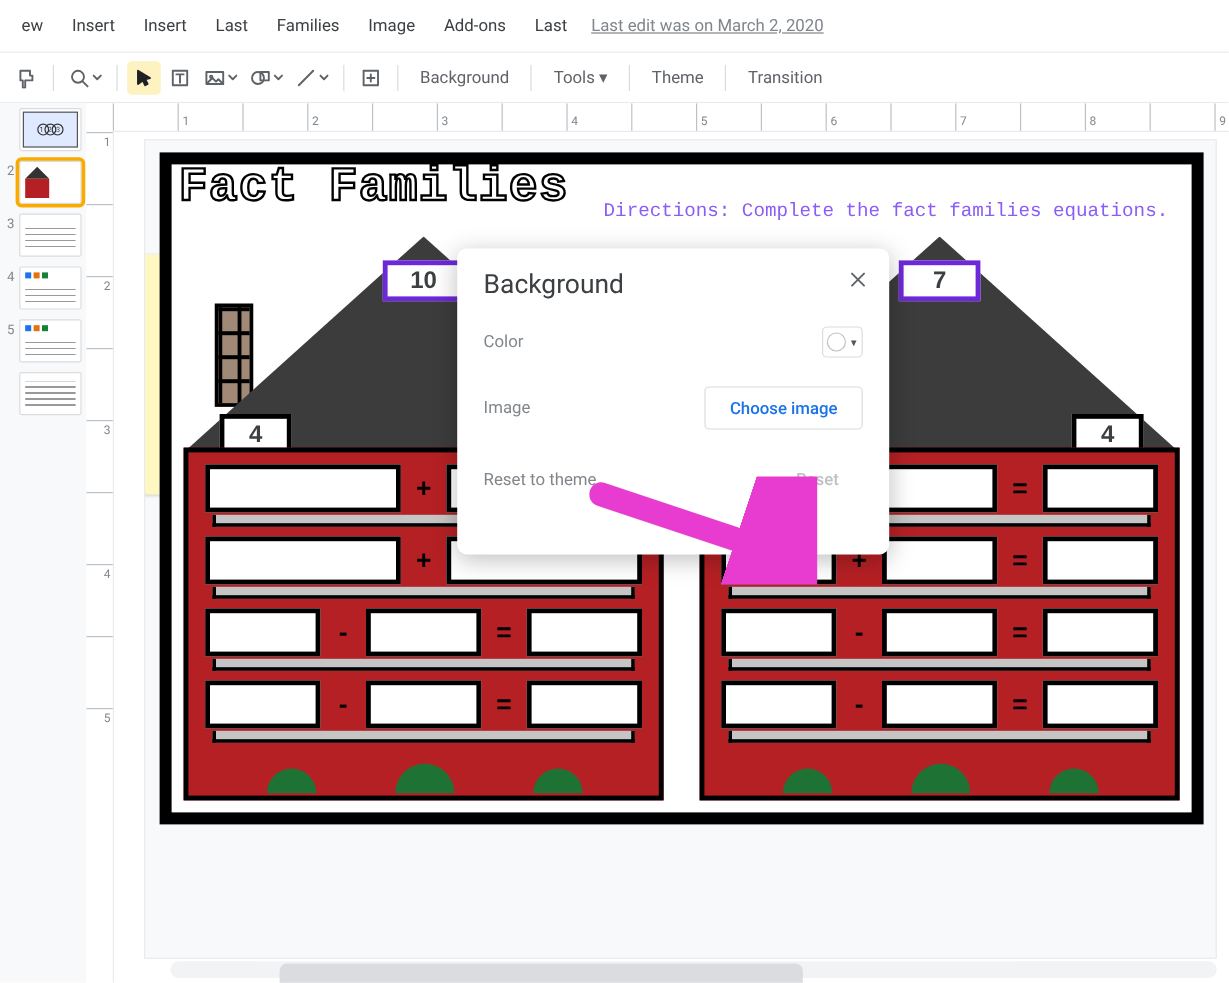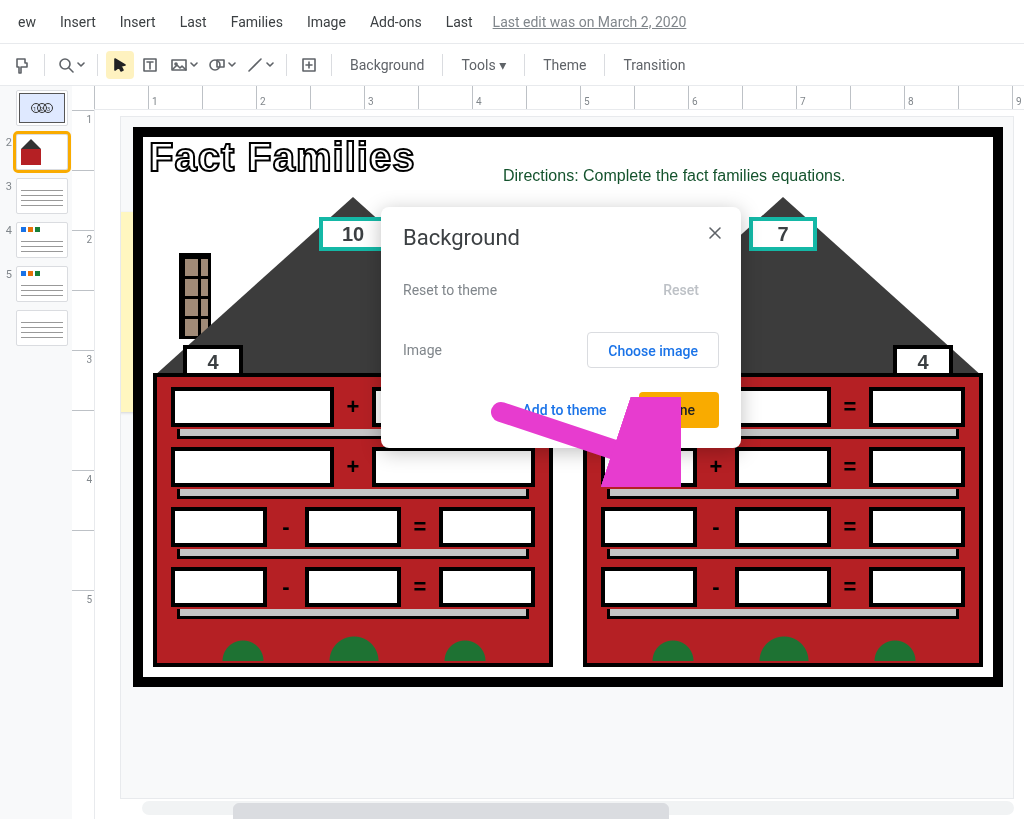--- a/index.html
+++ b/index.html
@@ -50,28 +50,28 @@
   .canvas-area::before{content:"";position:absolute;left:0;top:24px;bottom:0;width:22px;background:#fff;border-right:1px solid var(--g-grey200)}
   .ruler-h{position:absolute;left:22px;right:0;top:0;height:24px;background:#fff;border-bottom:1px solid var(--g-grey200);display:flex;font-size:10px;color:var(--g-grey600)}
   .ruler-h .tk{flex:none;position:relative;border-left:1px solid var(--g-grey400);height:100%;display:flex;align-items:flex-end;padding:0 0 2px 3px}
   .ruler-v{position:absolute;left:0;top:24px;bottom:0;width:22px;display:flex;flex-direction:column;font-size:10px;color:var(--g-grey600)}
   .ruler-v .tk{flex:none;position:relative;border-top:1px solid var(--g-grey400);width:100%;display:flex;justify-content:flex-end;padding:3px 2px 0 0}
   .stage{position:absolute;left:48px;top:30px;right:10px;bottom:20px;background:var(--g-grey50);border:1px solid var(--g-grey200);overflow:hidden}
   
   .sticky{position:absolute;left:-52px;top:95px;width:70px;height:200px;background:var(--note-yellow);border-radius:4px;padding:8px 6px;font-size:12px;color:#6b5d11;box-shadow:0 1px 3px rgba(0,0,0,.15);overflow:hidden;line-height:1.7}
   
   .slide{position:absolute;left:12px;top:10px;width:870px;height:560px;background:#fff;border:10px solid #000}
-  .slide-title{font-family:Liberation Sans, sans-serif;font-weight:700;font-size:40px;color:#fff;-webkit-text-stroke:2px #000;letter-spacing:1px;position:absolute;left:6px;top:-2px}
-  .slide-dir{position:absolute;left:360px;top:30px;font-size:16px;color:#14532d;font-family:Liberation Sans, sans-serif}
+  .slide-title{font-family:Liberation Mono, monospace;font-weight:700;font-size:40px;color:#fff;-webkit-text-stroke:2px #000;letter-spacing:1px;position:absolute;left:6px;top:-2px}
+  .slide-dir{position:absolute;left:360px;top:30px;font-size:16px;color:#8b5cf6;font-family:Liberation Mono, monospace}
   
   .houses{position:absolute;left:10px;right:10px;top:60px;bottom:10px;display:flex;gap:30px}
   .house{flex:1;position:relative}
   .roof{position:absolute;left:0;right:0;top:0;height:180px}
   .roof .tri{position:absolute;left:0;right:0;top:0;height:100%;background:var(--house-roof);clip-path:polygon(50% 0,100% 100%,0 100%);border:4px solid #000;border-top:none}
-  .roof .apex-box{position:absolute;left:50%;top:20px;transform:translateX(-50%);width:68px;height:34px;background:#fff;border:4px solid #14b8a6;display:flex;align-items:center;justify-content:center;font:700 20px/1 Arial}
+  .roof .apex-box{position:absolute;left:50%;top:20px;transform:translateX(-50%);width:68px;height:34px;background:#fff;border:4px solid #6d28d9;display:flex;align-items:center;justify-content:center;font:700 20px/1 Arial}
   .roof .side-box{position:absolute;bottom:-2px;width:60px;height:34px;background:#fff;border:4px solid #000;display:flex;align-items:center;justify-content:center;font:700 20px/1 Arial}
   .chimney{position:absolute;left:26px;top:56px;width:32px;height:86px;background:var(--brick);border:3px solid #000;background-image:linear-gradient(#000 0 3px,transparent 3px 100%),linear-gradient(90deg,#000 0 3px,transparent 3px 100%);background-size:100% 20px,16px 100%}
   .body{position:absolute;left:0;right:0;top:176px;bottom:0;background:var(--house-red);border:4px solid #000;padding:10px 14px;display:flex;flex-direction:column;gap:8px}
   .body::before{content:"";position:absolute;inset:auto 10px 2px 12px;height:36px;background:radial-gradient(circle at 20% 100%,var(--house-bush) 20px,transparent 21px),radial-gradient(circle at 50% 100%,var(--house-bush) 24px,transparent 25px),radial-gradient(circle at 80% 100%,var(--house-bush) 20px,transparent 21px)}
   .shelf{height:10px;background:var(--house-grey);border:3px solid #000;border-top:none;margin:-6px 6px 0}
   .row{display:flex;gap:6px;align-items:center}
   .cell{flex:1;height:40px;background:#fff;border:4px solid #000}
   .op{width:26px;text-align:center;font:700 22px/1 Arial;color:#000}
   
   .modal{position:absolute;left:260px;top:90px;width:360px;background:#fff;border-radius:8px;box-shadow:0 4px 20px rgba(0,0,0,.25);padding:18px 22px 20px;font-family:"Google Sans",Roboto,Arial}
@@ -385,30 +385,33 @@
       </div>
 
       <div class="modal">
         <div class="x">
           <svg width="16" height="16">
               <path d="m3 3 10 10M13 3 3 13"></path>
             </svg>
         </div>
         <h2>Background</h2>
         <div class="mrow">
-          <span class="mlabel">Reset to theme</span>
-          <button class="gbtn ghost">Reset</button>
+          <span class="mlabel">Color</span>
+          <div class="swatch">
+              <span class="dot"></span>
+              <span class="car">▼</span>
+            </div>
         </div>
         <div class="mrow">
           <span class="mlabel">Image</span>
           <button class="gbtn">Choose image</button>
         </div>
-        <div class="mfooter">
-          <button class="gbtn" style="border:none;color:var(--g-blue)">Add to theme</button>
-          <button class="done">Done</button>
+        <div class="mrow">
+          <span class="mlabel">Reset to theme</span>
+          <button class="gbtn ghost">Reset</button>
         </div>
       </div>
 
       <svg class="arrow" width="190" height="90">
         <defs>
             <marker id="ah" markerWidth="14" markerHeight="14" refX="2" refY="6" orient="auto">
           <path d="M0 0 12 6 0 12z" fill="#e73ccf" stroke="none"></path>
             </marker>
           </defs>
         <line x1="10" y1="15" x2="160" y2="65" stroke="#e73ccf" stroke-width="20" marker-end="url(#ah)" stroke-linecap="round"></line>

